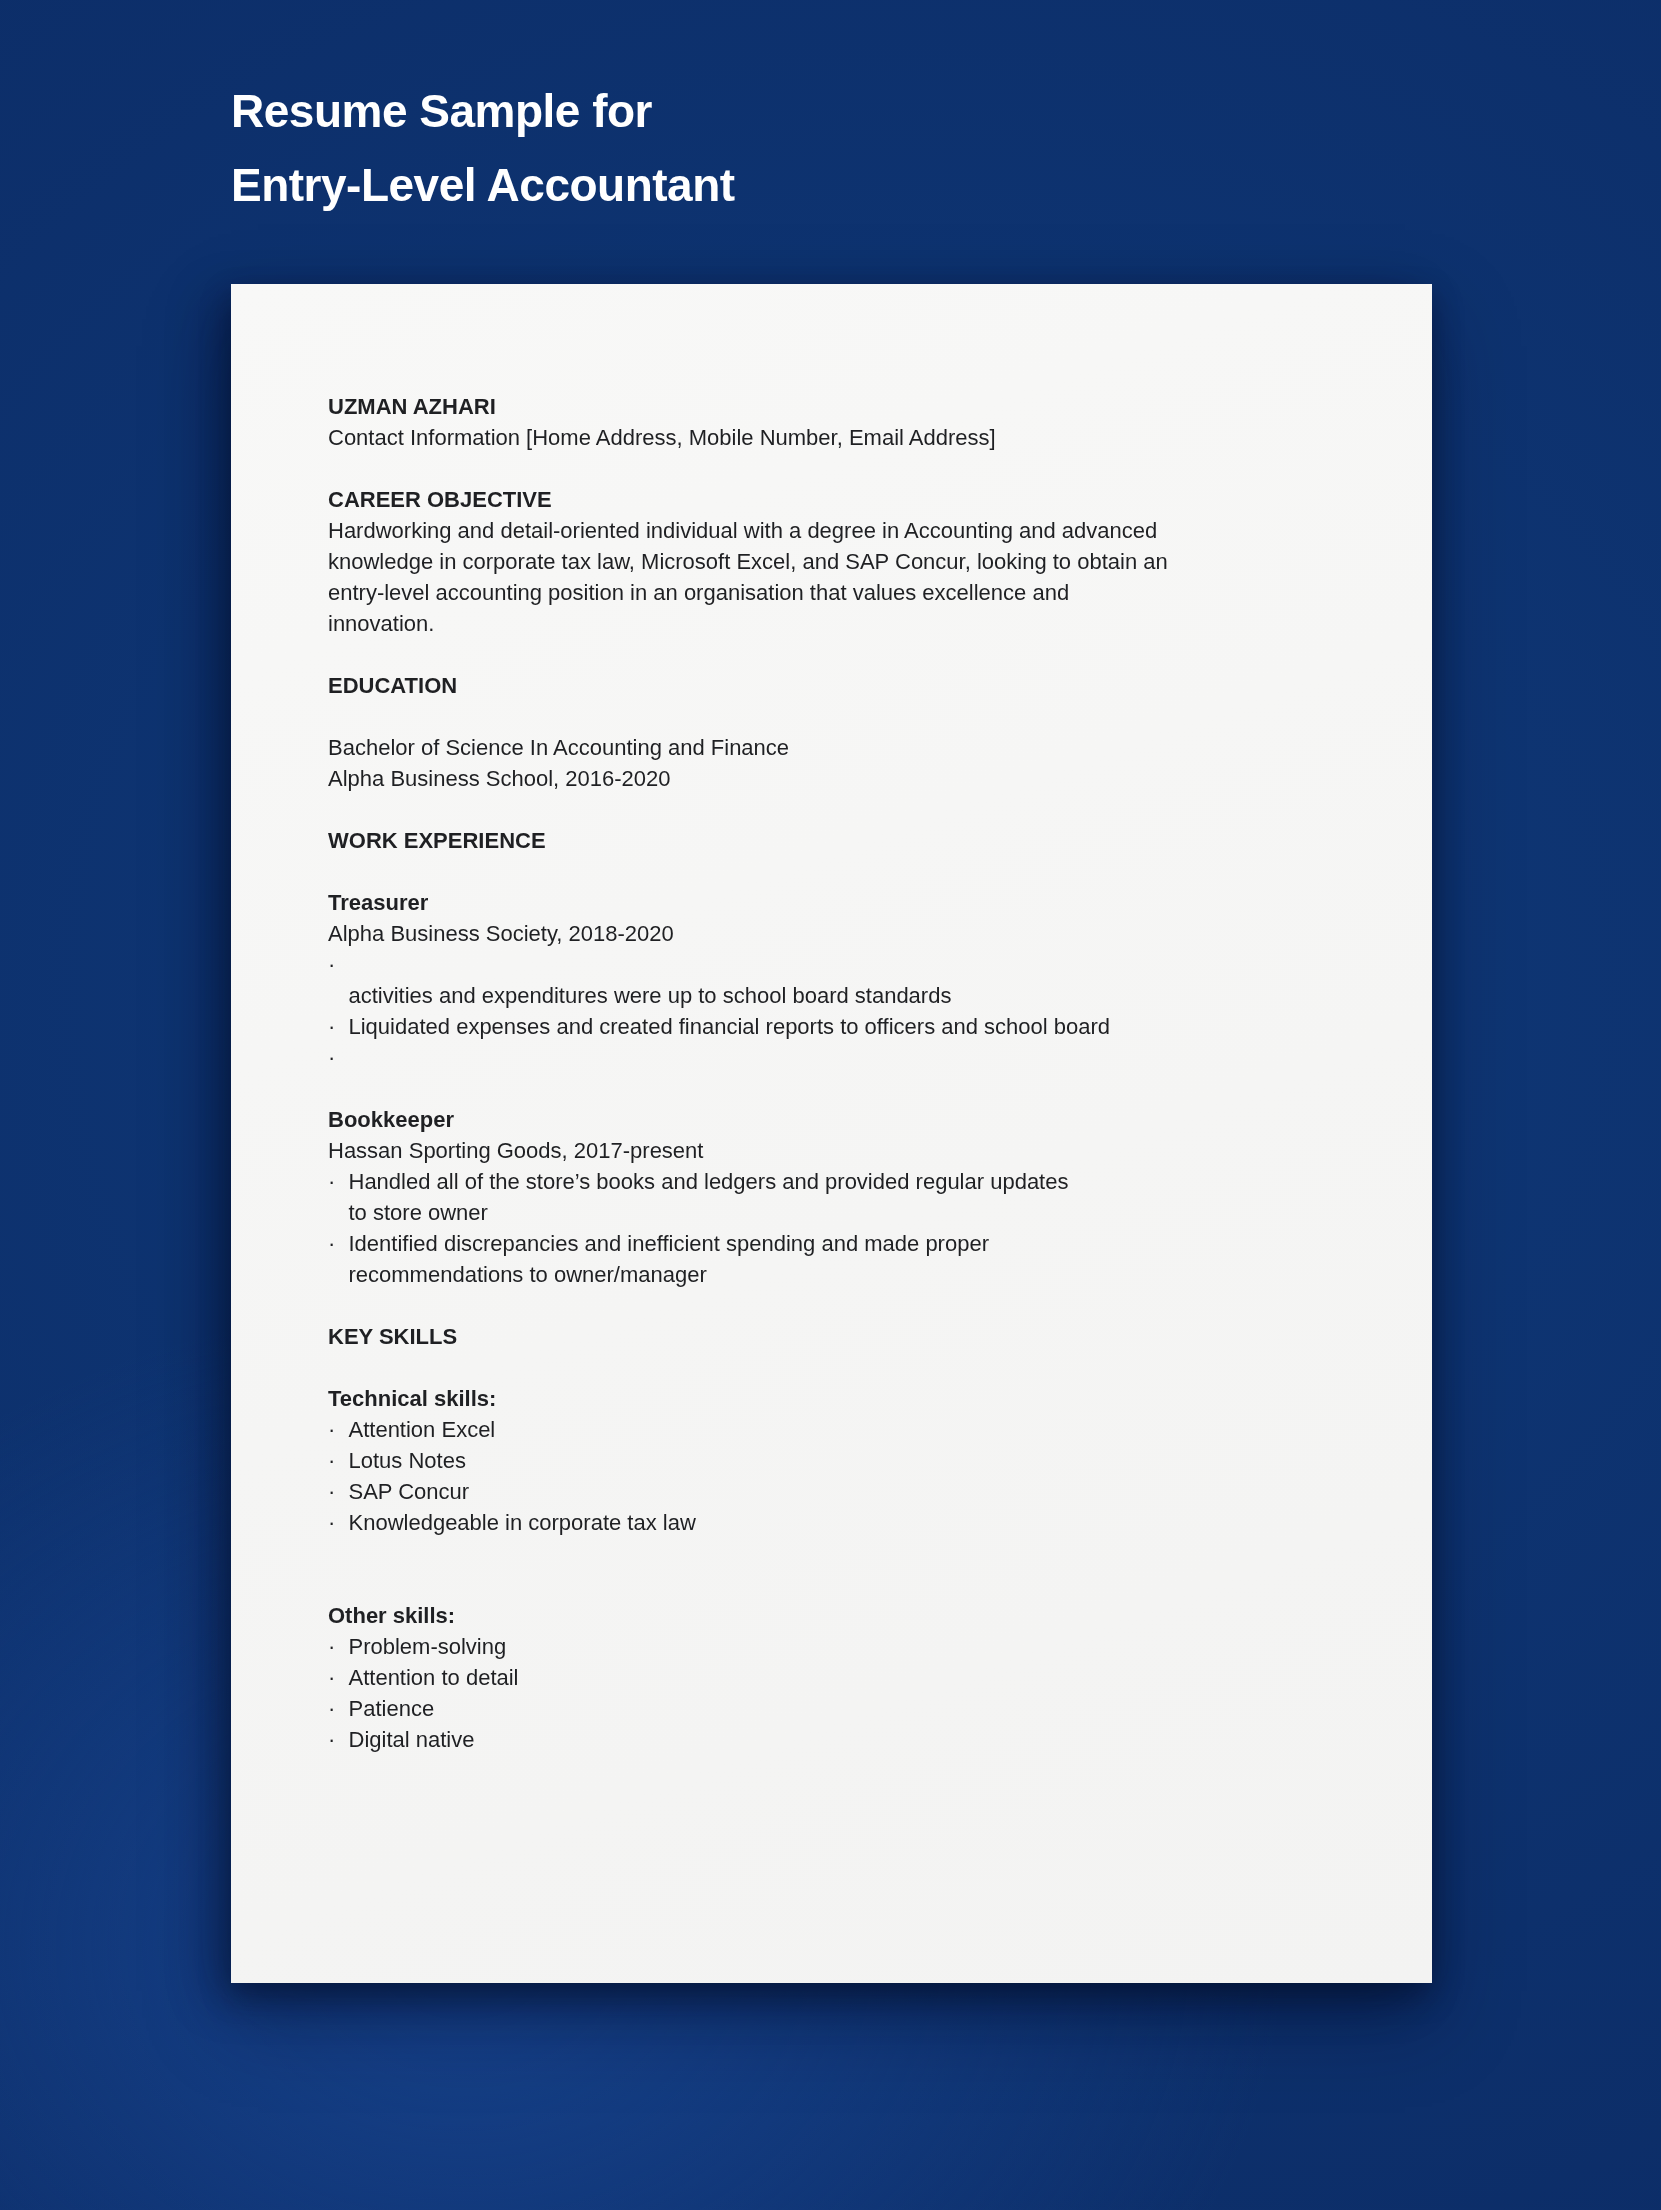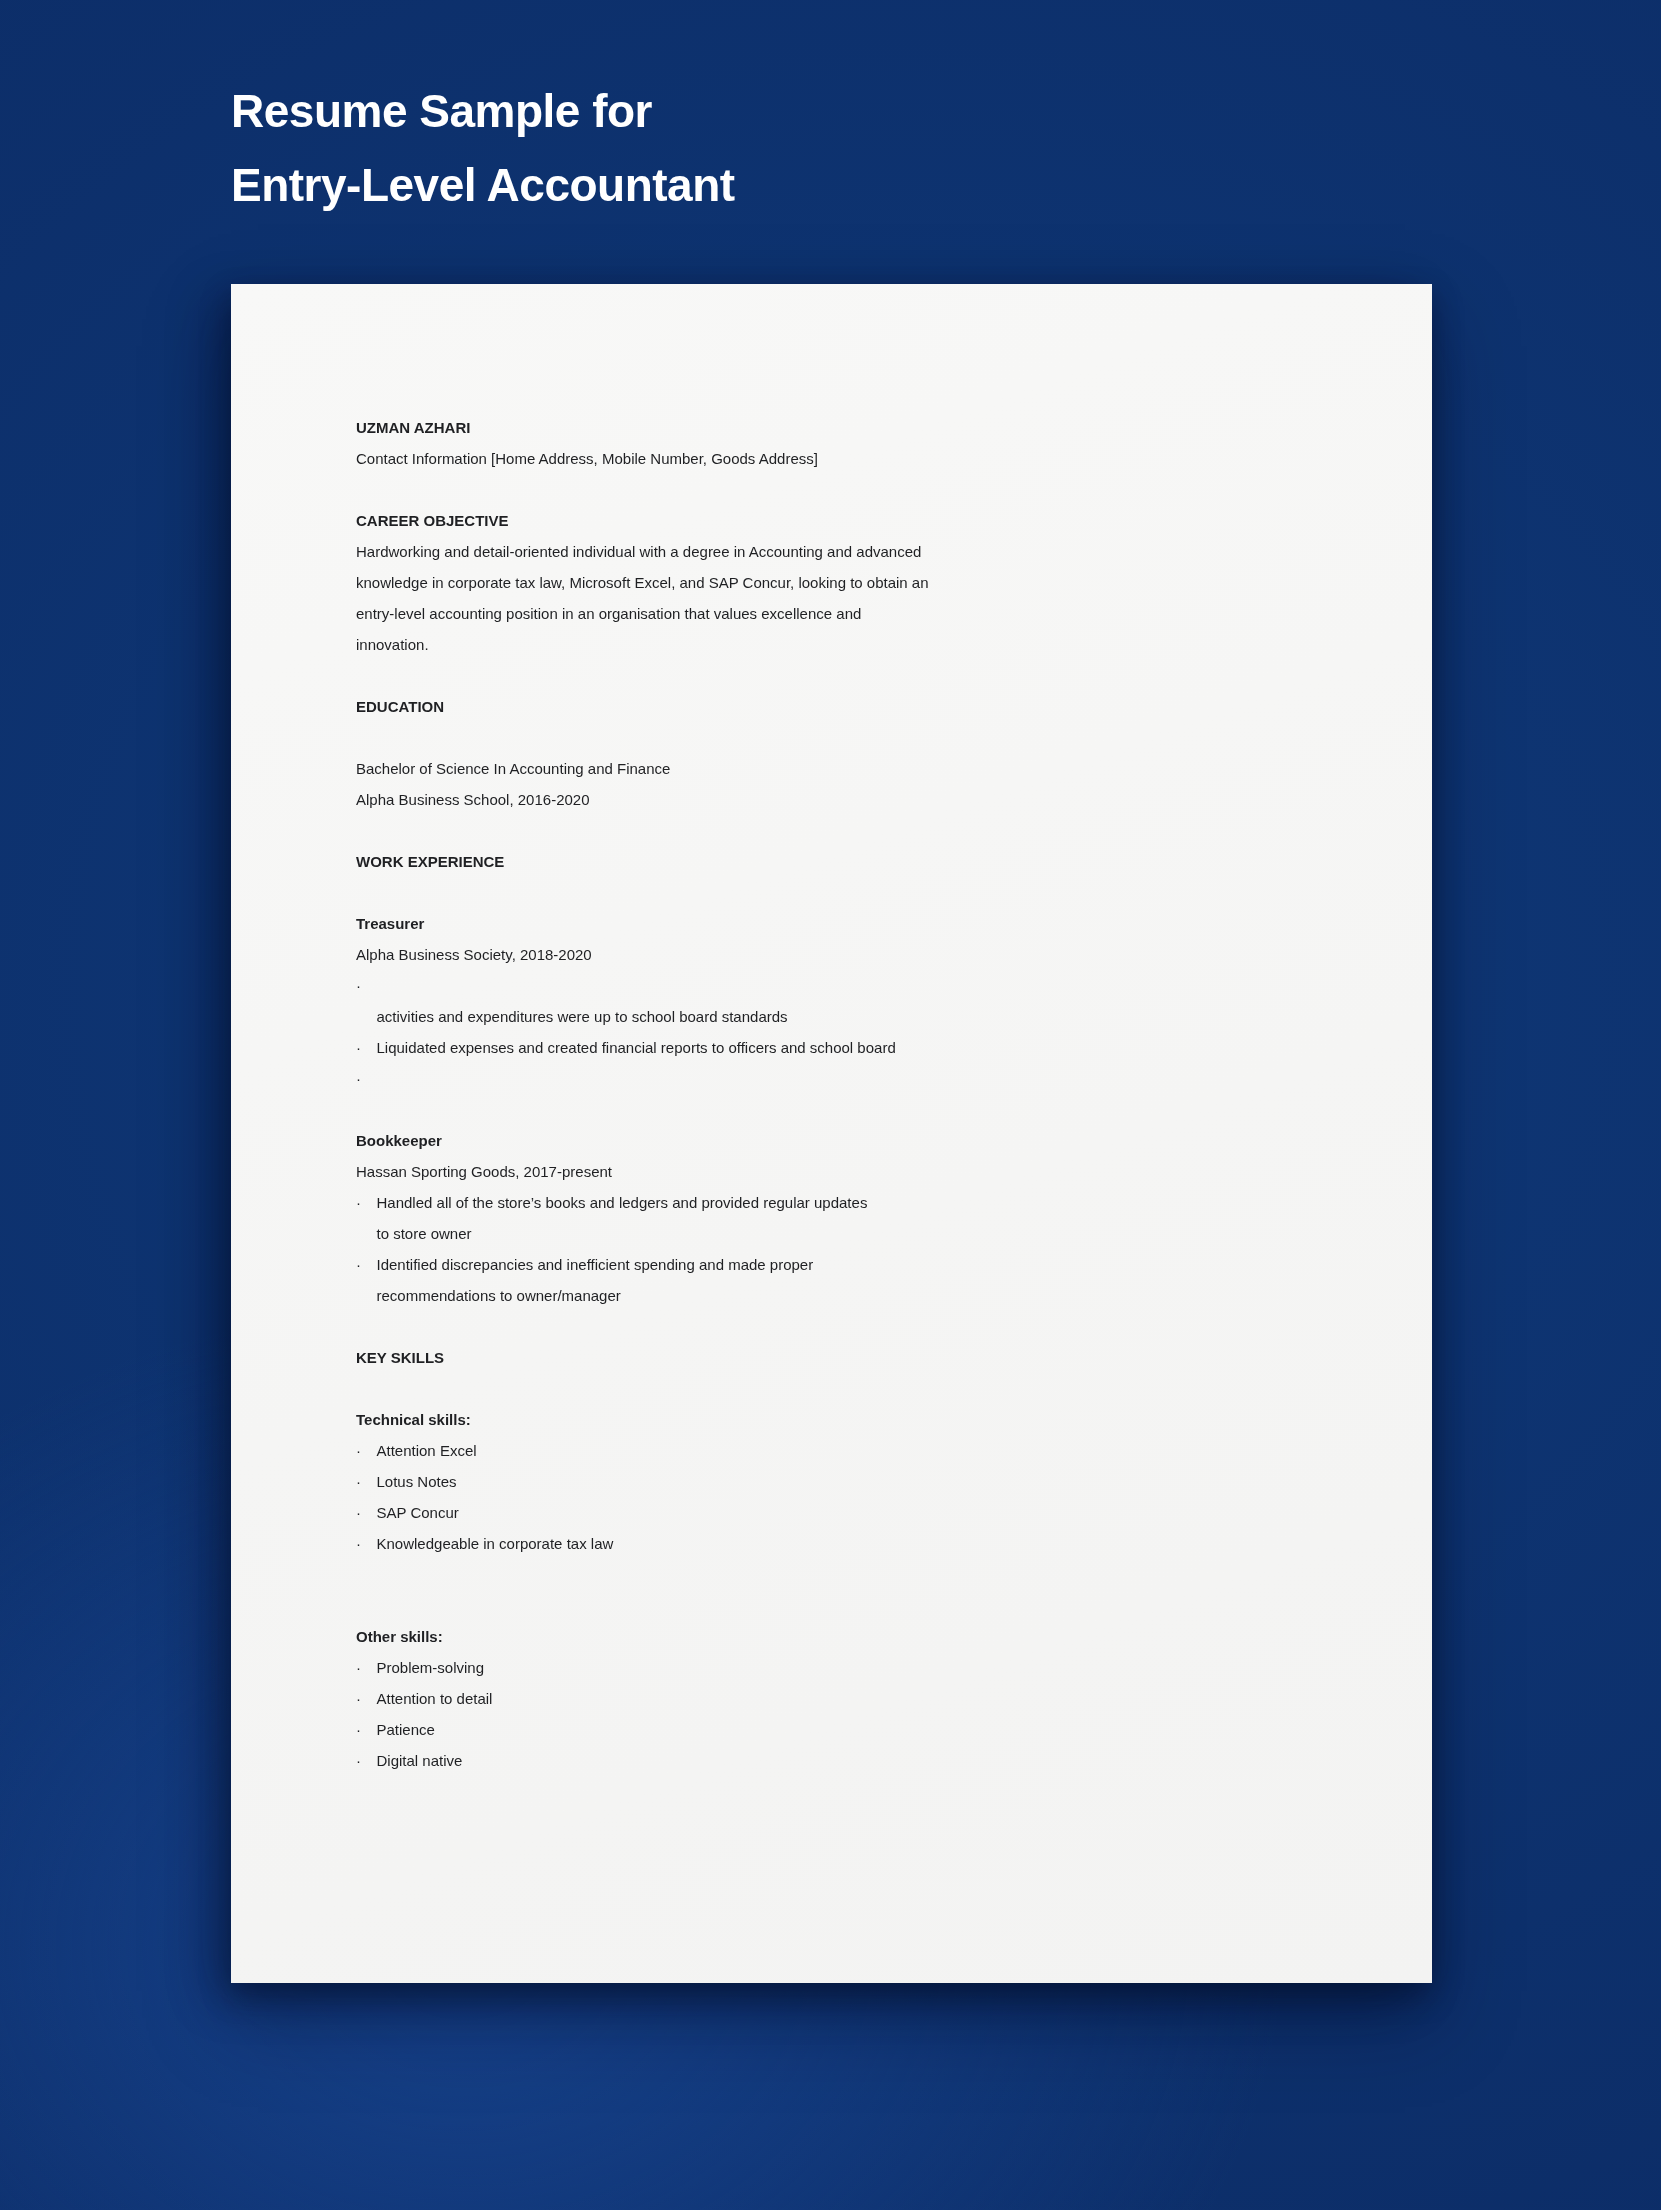--- a/index.html
+++ b/index.html
@@ -18,44 +18,44 @@
   }
   .paper{
     position:absolute;left:231px;top:284px;width:1201px;height:1699px;
     background:linear-gradient(160deg,#f8f8f7 0%,#f5f5f4 55%,#f3f3f2 100%);
     box-shadow:
       0 11.7px 27px rgba(3,10,34,.40),
       0 35px 78px rgba(3,10,34,.35),
       -19.5px 13.7px 45px rgba(3,10,34,.28);
   }
   .doc{
-    position:absolute;left:97px;top:128px;right:37px;
+    position:absolute;left:97px;top:107px;right:37px;
     color:var(--text-color,#1f2023);
-    font-size:15px;line-height:31px;margin-left:28px;
+    font-size:22px;line-height:31px;
   }
   .line{height:31px;white-space:nowrap;}
   .b{font-weight:bold;}
   .i{}
   .bullet{display:flex;}
   .dot{width:20.5px;flex:0 0 20.5px;}
   .wrap-line{padding-left:20.5px;}
 </style>
 </head>
 <body>
 
 <div class="page-title">
   <div>Resume Sample for</div>
   <div>Entry-Level Accountant</div>
 </div>
 
 <div class="paper">
   <div class="doc">
 
     <div class="line b">UZMAN AZHARI</div>
-    <div class="line">Contact Information [Home Address, Mobile Number, Goods Address]</div>
+    <div class="line">Contact Information [Home Address, Mobile Number, Email Address]</div>
     <div class="line"></div>
 
     <div class="line b">CAREER OBJECTIVE</div>
     <div class="line">Hardworking and detail-oriented individual with a degree in Accounting and advanced</div>
     <div class="line">knowledge in corporate tax law, Microsoft Excel, and SAP Concur, looking to obtain an</div>
     <div class="line">entry-level accounting position in an organisation that values excellence and</div>
     <div class="line">innovation.</div>
     <div class="line"></div>
 
     <div class="line b">EDUCATION</div>

